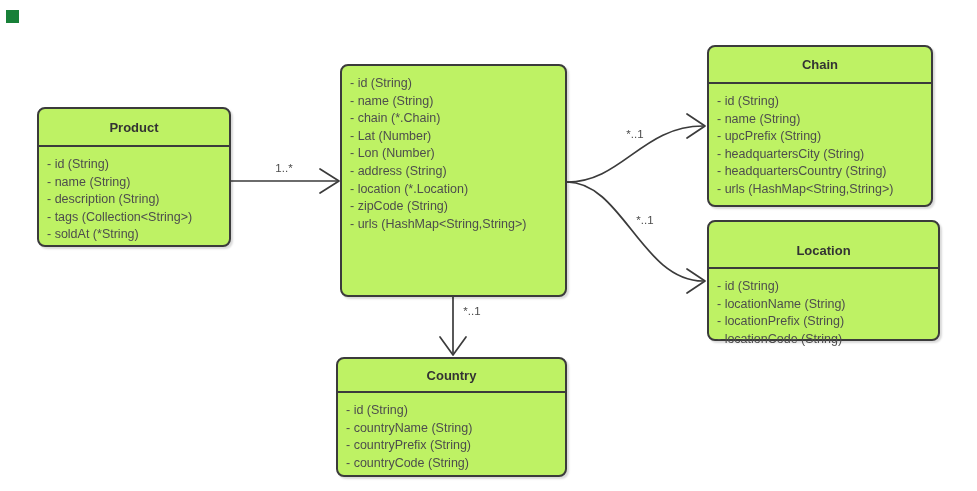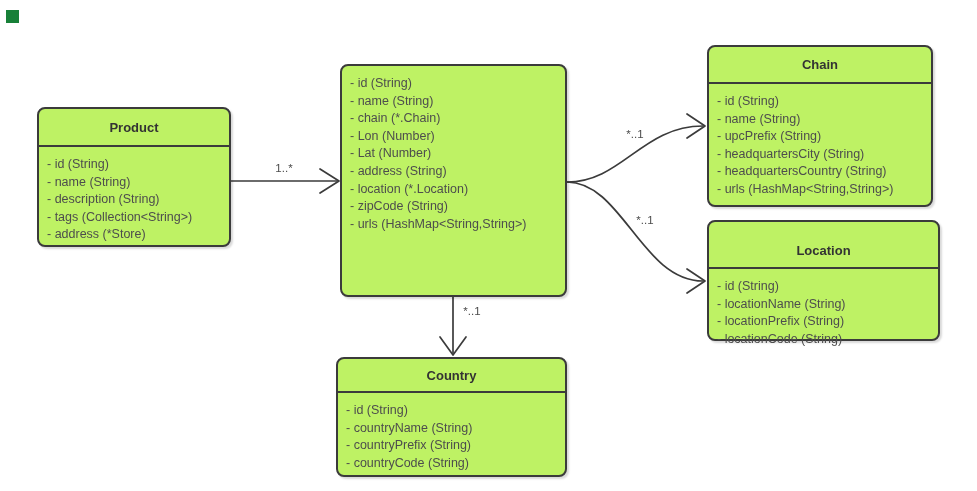--- a/index.html
+++ b/index.html
@@ -104,31 +104,31 @@
   <span class="edge-label" id="label-store-location">*..1</span>
   <span class="edge-label" id="label-store-country">*..1</span>
 
   <div class="uml-class" id="class-product">
     <div class="uml-title">Product</div>
     <div class="uml-attrs">
         <div class="attr">- id (String)</div>
         <div class="attr">- name (String)</div>
         <div class="attr">- description (String)</div>
         <div class="attr">- tags (Collection&lt;String&gt;)</div>
-        <div class="attr">- address (*Store)</div>
+        <div class="attr">- soldAt (*String)</div>
       </div>
   </div>
 
   <div class="uml-class" id="class-store">
     <div class="uml-attrs">
         <div class="attr">- id (String)</div>
         <div class="attr">- name (String)</div>
         <div class="attr">- chain (*.Chain)</div>
+        <div class="attr">- Lat (Number)</div>
         <div class="attr">- Lon (Number)</div>
-        <div class="attr">- Lat (Number)</div>
         <div class="attr">- address (String)</div>
         <div class="attr">- location (*.Location)</div>
         <div class="attr">- zipCode (String)</div>
         <div class="attr">- urls (HashMap&lt;String,String&gt;)</div>
       </div>
   </div>
 
   <div class="uml-class" id="class-chain">
     <div class="uml-title">Chain</div>
     <div class="uml-attrs">

